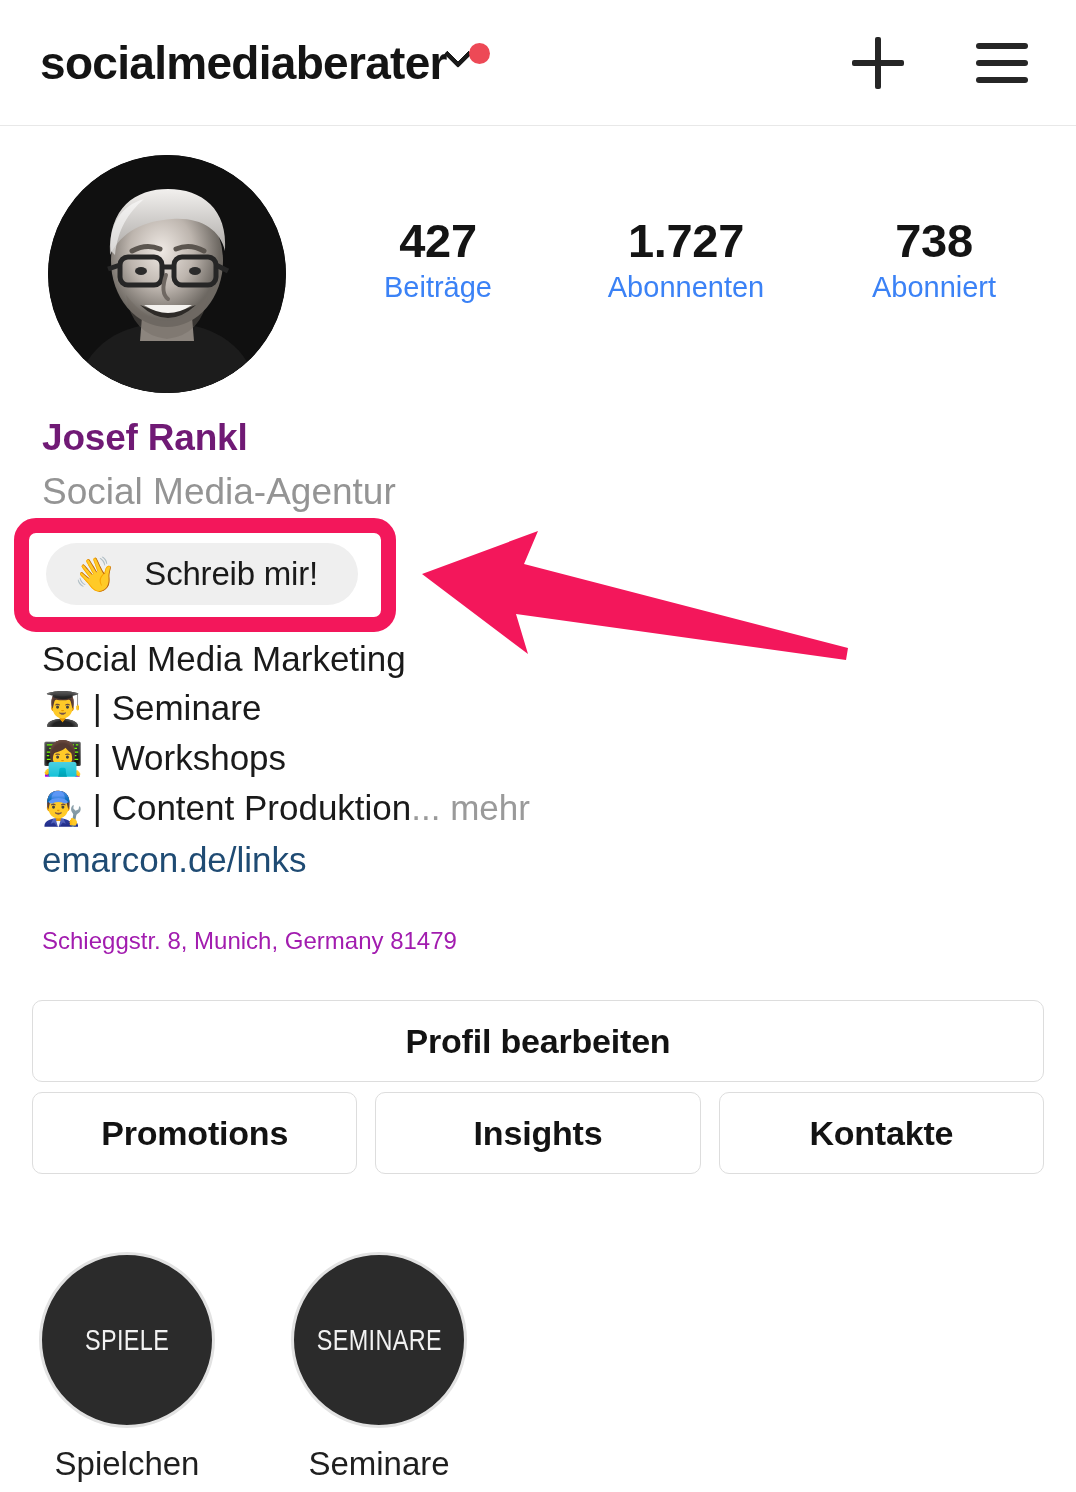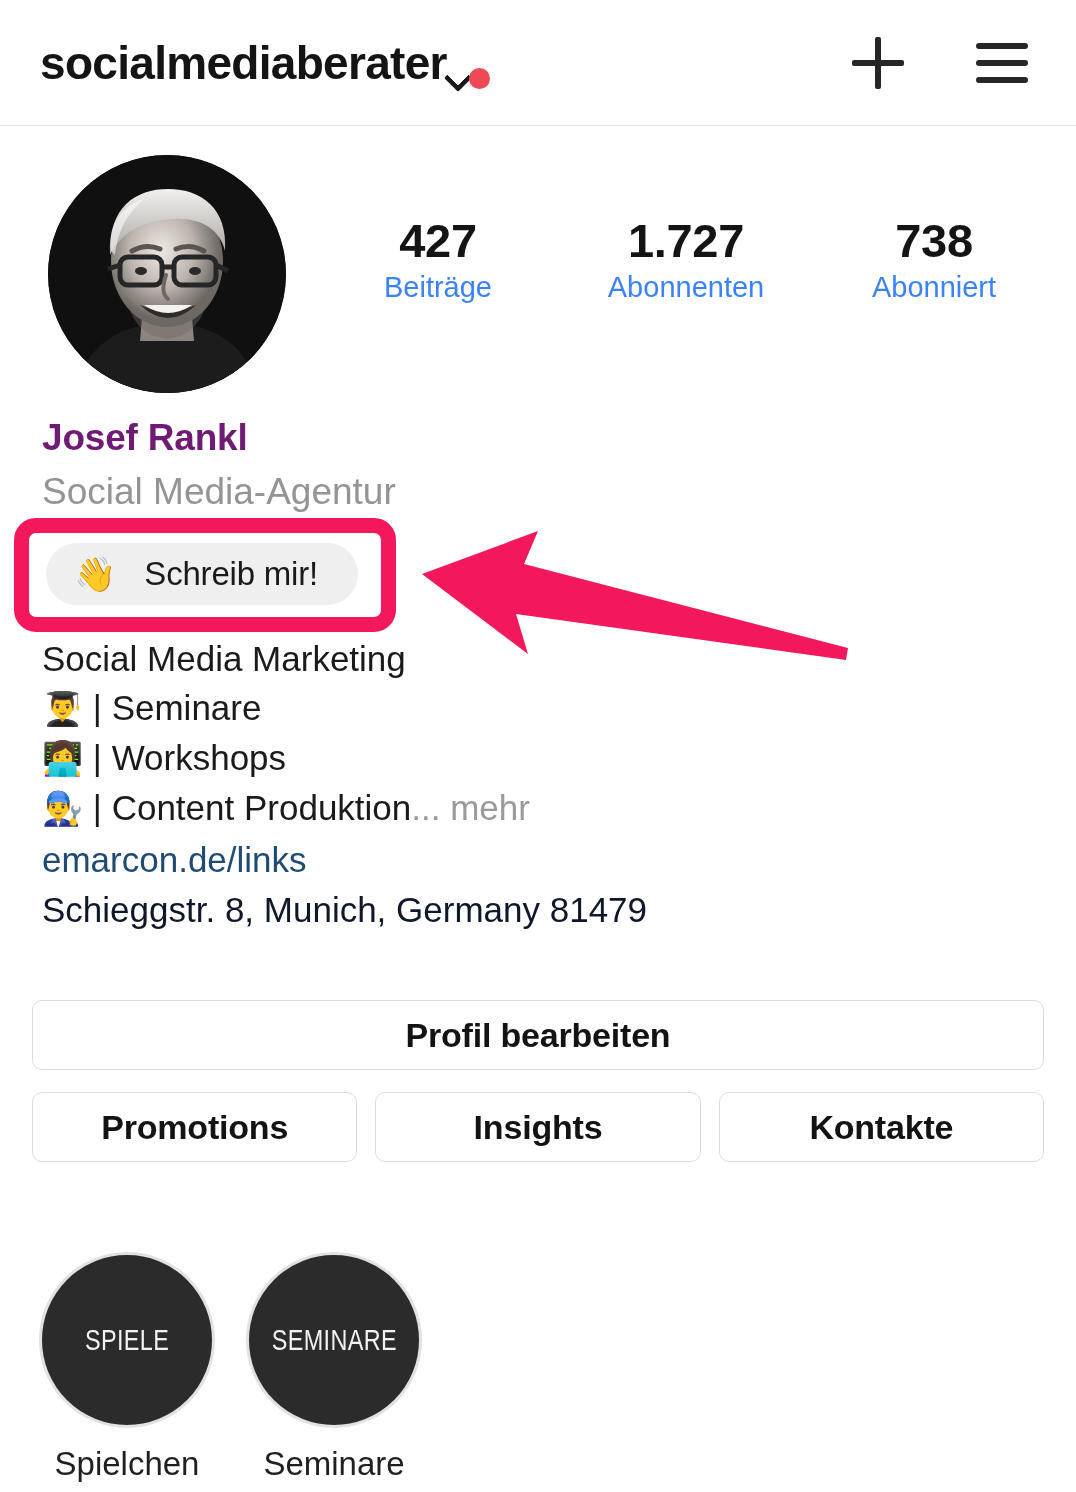--- a/index.html
+++ b/index.html
@@ -24,21 +24,21 @@
     width: 1076px;
     height: 126px;
     display: flex;
     align-items: center;
     padding: 0 30px 0 40px;
     border-bottom: 1px solid #e8e8e8;
     background: #fff;
   }
   .username-wrap {
     display: flex;
-    align-items: flex-end;
+    align-items: flex-start;
   }
   .username {
     font-size: 46px;
     font-weight: 700;
     color: #141414;
     letter-spacing: -0.7px;
     line-height: 1;
   }
   .chevron-down {
     display: inline-block;
@@ -204,62 +204,63 @@
   .bio-link {
     font-size: 35px;
     line-height: 50px;
     color: #1f4b73;
     font-weight: 400;
     display: block;
     margin-top: 2px;
     white-space: nowrap;
   }
   .bio-address {
-    font-size: 35px;
+    font-size: 24px;
     line-height: 50px;
-    color: #0f172a;
+    color: #a21caf;
     font-weight: 400;
     display: block;
     white-space: nowrap;
+    margin-top: 31px;
   }
 
   
   .btn-row {
     position: absolute;
     left: 32px;
     width: 1012px;
     display: flex;
     gap: 18px;
   }
   .btn-row.primary { top: 1000px; }
   .btn-row.secondary { top: 1092px; text-align: center; }
   .btn {
     border: 1px solid #dddddd;
     border-radius: 10px;
     background: #ffffff;
-    height: 70px;
+    height: 82px;
     display: flex;
     align-items: center;
     justify-content: center;
     font-size: 34px;
     font-weight: 700;
     color: #131313;
     letter-spacing: -0.2px;
     flex: 1;
   }
   .btn-full { width: 100%; }
 
   
   .highlights {
     position: absolute;
     top: 1252px;
     left: 34px;
     display: flex;
     align-items: flex-start;
-    gap: 21px;
+    gap: 66px;
   }
   .highlight { width: 186px; text-align: center; }
   .hl-circle {
     width: 176px;
     height: 176px;
     margin: 0 auto;
     border-radius: 50%;
     background: #2b2b2b;
     border: 3px solid #e2e2e2;
     display: flex;

